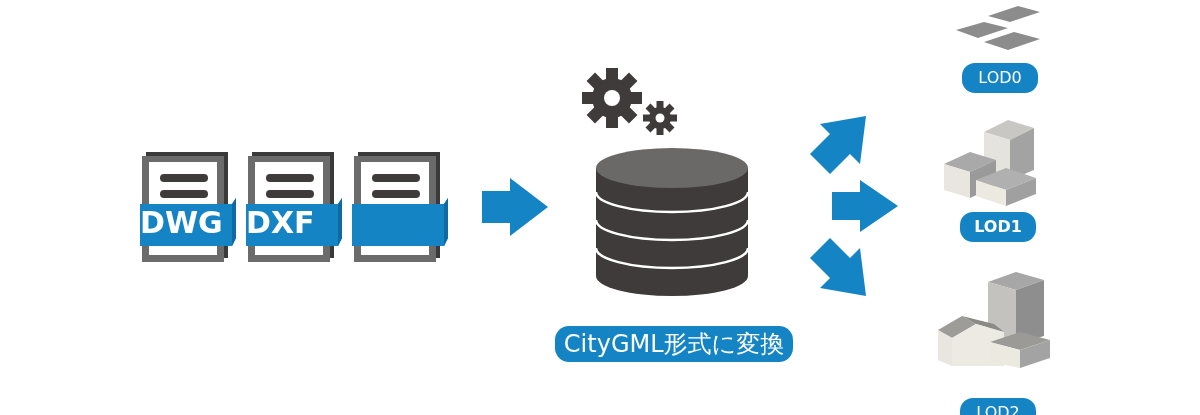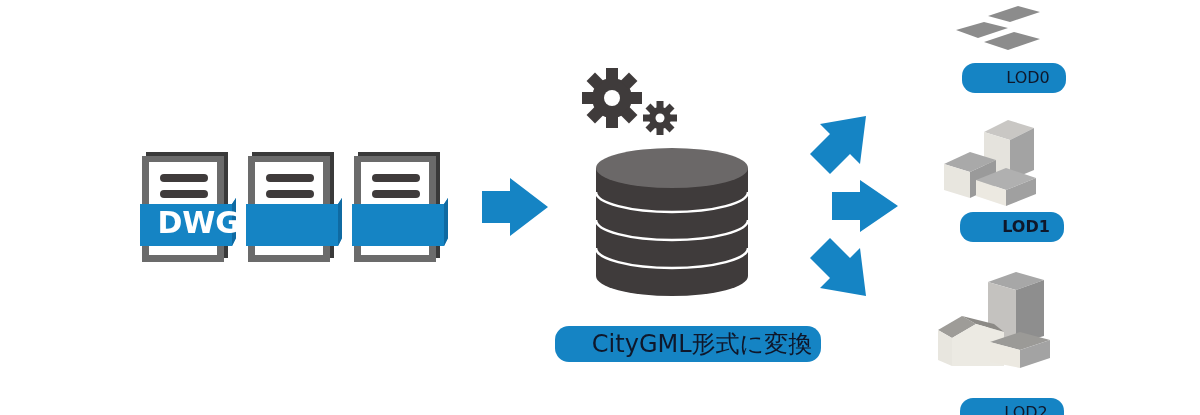--- a/index.html
+++ b/index.html
@@ -3,23 +3,23 @@
   <meta charset="utf-8">
   <style>
     html, body { margin: 0; padding: 0; background: #ffffff; }
     body { width: 1200px; height: 415px; position: relative; overflow: hidden;
            font-family: "DejaVu Sans", "Liberation Sans", sans-serif; }
     .abs { position: absolute; }
     .file { position: absolute; width: 92px; height: 120px; }
     .file svg { position: absolute; left: 0; top: 0; }
     .file-label { position: absolute; left: 0; width: 100px; top: 52px; height: 42px;
                   color: #ffffff; font-weight: bold; font-size: 30px; line-height: 42px;
-                  text-align: right; letter-spacing: 0px; }
-    .pill { position: absolute; background: #1584c4; color: #0f172a; border-radius: 14px;
-            text-align: center; padding-left: 28px; }
+                  text-align: left; letter-spacing: 0px; }
+    .pill { position: absolute; background: #1584c4; color: #ffffff; border-radius: 14px;
+            text-align: center; }
     .pill.lod { width: 76px; height: 30px; line-height: 30px; font-size: 16px; border-radius: 13px; }
     .pill.main { left: 555px; top: 326px; width: 238px; height: 36px; line-height: 36px;
                  font-size: 24px; border-radius: 14px; }
   </style>
 </head>
 <body>
 
 <div class="file" style="left:140px; top:150px;">
   <svg width="100" height="116">
     <rect x="6" y="2" width="82" height="106" fill="#3a3a3a"></rect>
@@ -36,20 +36,21 @@
 <div class="file" style="left:246px; top:150px;">
   <svg width="100" height="116">
     <rect x="6" y="2" width="82" height="106" fill="#3a3a3a"></rect>
     <rect x="2" y="6" width="82" height="106" fill="#6b6b6b"></rect>
     <rect x="9" y="12" width="68" height="93" fill="#ffffff"></rect>
     <rect x="20" y="24" width="48" height="8" rx="4" fill="#3f3b3b"></rect>
     <rect x="20" y="40" width="48" height="8" rx="4" fill="#3f3b3b"></rect>
     <polygon points="0,54 92,54 96,48 96,88 92,96 0,96" fill="#1584c4"></polygon>
     <polygon points="92,54 96,48 96,88 92,96" fill="#0f6aa2"></polygon>
   </svg>
+  <div class="file-label">DXF</div>
 </div>
 
 <div class="file" style="left:352px; top:150px;">
   <svg width="100" height="116">
     <rect x="6" y="2" width="82" height="106" fill="#3a3a3a"></rect>
     <rect x="2" y="6" width="82" height="106" fill="#6b6b6b"></rect>
     <rect x="9" y="12" width="68" height="93" fill="#ffffff"></rect>
     <rect x="20" y="24" width="48" height="8" rx="4" fill="#3f3b3b"></rect>
     <rect x="20" y="40" width="48" height="8" rx="4" fill="#3f3b3b"></rect>
     <polygon points="0,54 92,54 96,48 96,88 92,96 0,96" fill="#1584c4"></polygon>

